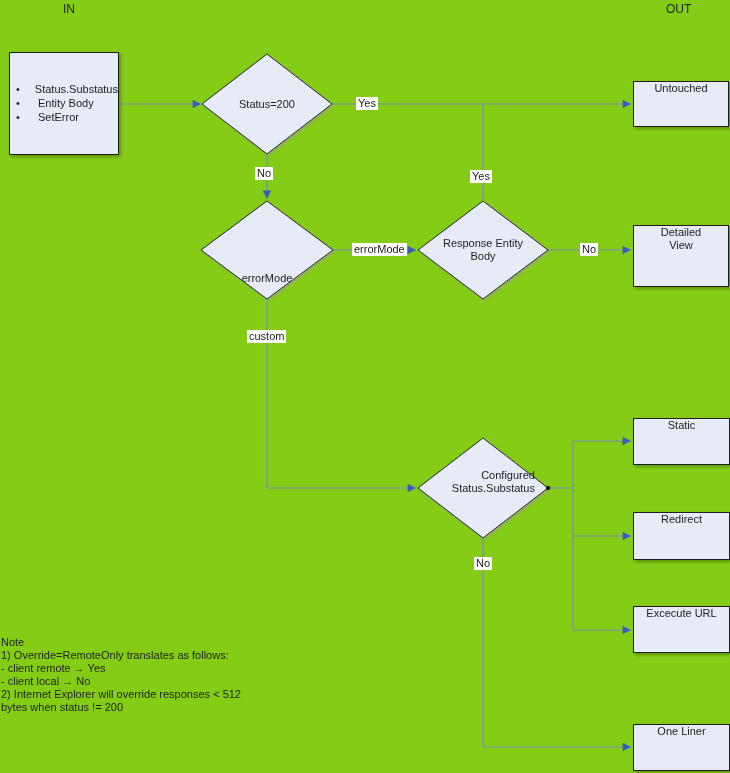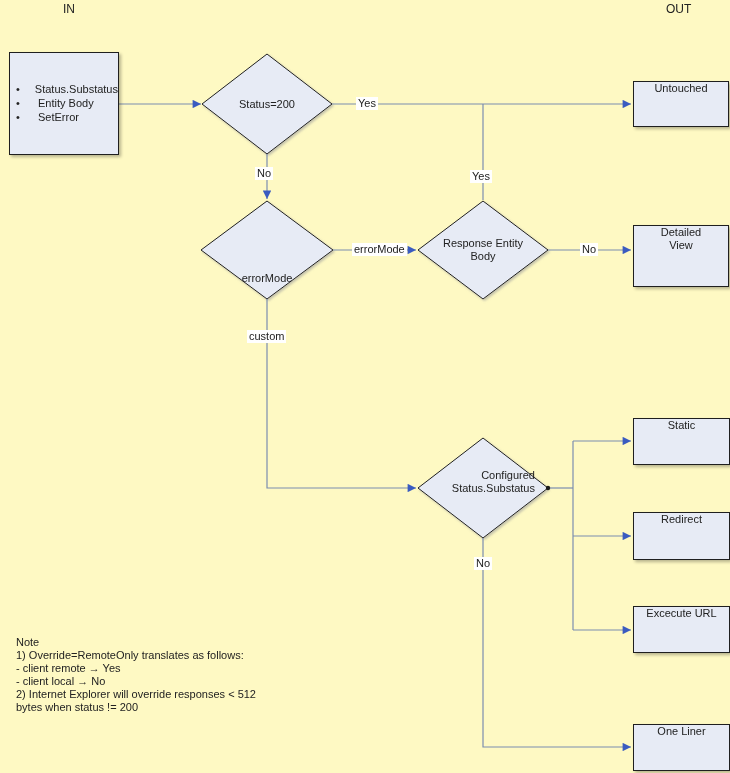--- a/index.html
+++ b/index.html
@@ -1,17 +1,17 @@
 <!DOCTYPE html>
 <html style="--shape-fill: #E7EBF5; --shape-border: #1F1F1F; --connector: #7B8DB0; --arrowhead: #3A5BC0; --text: #222222;"><head>
 <meta charset="utf-8">
 <style>
   html,body{margin:0;padding:0;background:#fff;}
   .canvas{
-    position:relative;width:730px;height:773px;background:#fef9c3;overflow:hidden;
+    position:relative;width:730px;height:773px;background:#84cc16;overflow:hidden;
     font-family:"Liberation Sans",sans-serif;color:var(--text,#222);
   }
   svg.layer{position:absolute;left:0;top:0;width:730px;height:773px;}
   .conn{stroke:var(--connector,#7B8DB0);stroke-width:1.2;fill:none;}
   .diamond{fill:var(--shape-fill,#E7EBF5);stroke:var(--shape-border,#1F1F1F);stroke-width:1;}
   .arrowhead{fill:var(--arrowhead,#3A5BC0);}
   .junction-dot{fill:#1a1a1a;}
   .node{
     position:absolute;background:var(--shape-fill,#E7EBF5);
     border:1.5px solid var(--shape-border,#1F1F1F);
@@ -24,21 +24,21 @@
     position:absolute;left:9px;top:52px;width:110px;height:103px;
     background:var(--shape-fill,#E7EBF5);border:1.5px solid var(--shape-border,#1F1F1F);
     box-shadow:2px 2px 3px rgba(0,0,0,.28);box-sizing:border-box;
     padding-top:29px;font-size:11px;line-height:14px;
   }
   .bullet-row{display:flex;padding-left:6px;white-space:nowrap;}
   .bullet-row::before{content:"\2022";display:inline-block;width:22px;text-align:left;}
   .diamond-label{position:absolute;font-size:11px;line-height:13px;text-align:center;}
   .edge-label{position:absolute;font-size:11px;line-height:13px;background:#fff;padding:0 2px;white-space:nowrap;}
   .corner-label{position:absolute;font-size:12px;line-height:13px;}
-  .note{position:absolute;left:16px;top:636px;font-size:11px;line-height:13px;white-space:nowrap;}
+  .note{position:absolute;left:1px;top:636px;font-size:11px;line-height:13px;white-space:nowrap;}
 </style>
 </head>
 <body>
 
 <div class="canvas">
 
   <svg class="layer">
     <defs>
       <marker id="arrow" viewBox="0 0 10 10" refX="10" refY="5" markerWidth="9" markerHeight="7" orient="auto">
         <path d="M0,0 L10,5 L0,10 z" class="arrowhead"></path>

